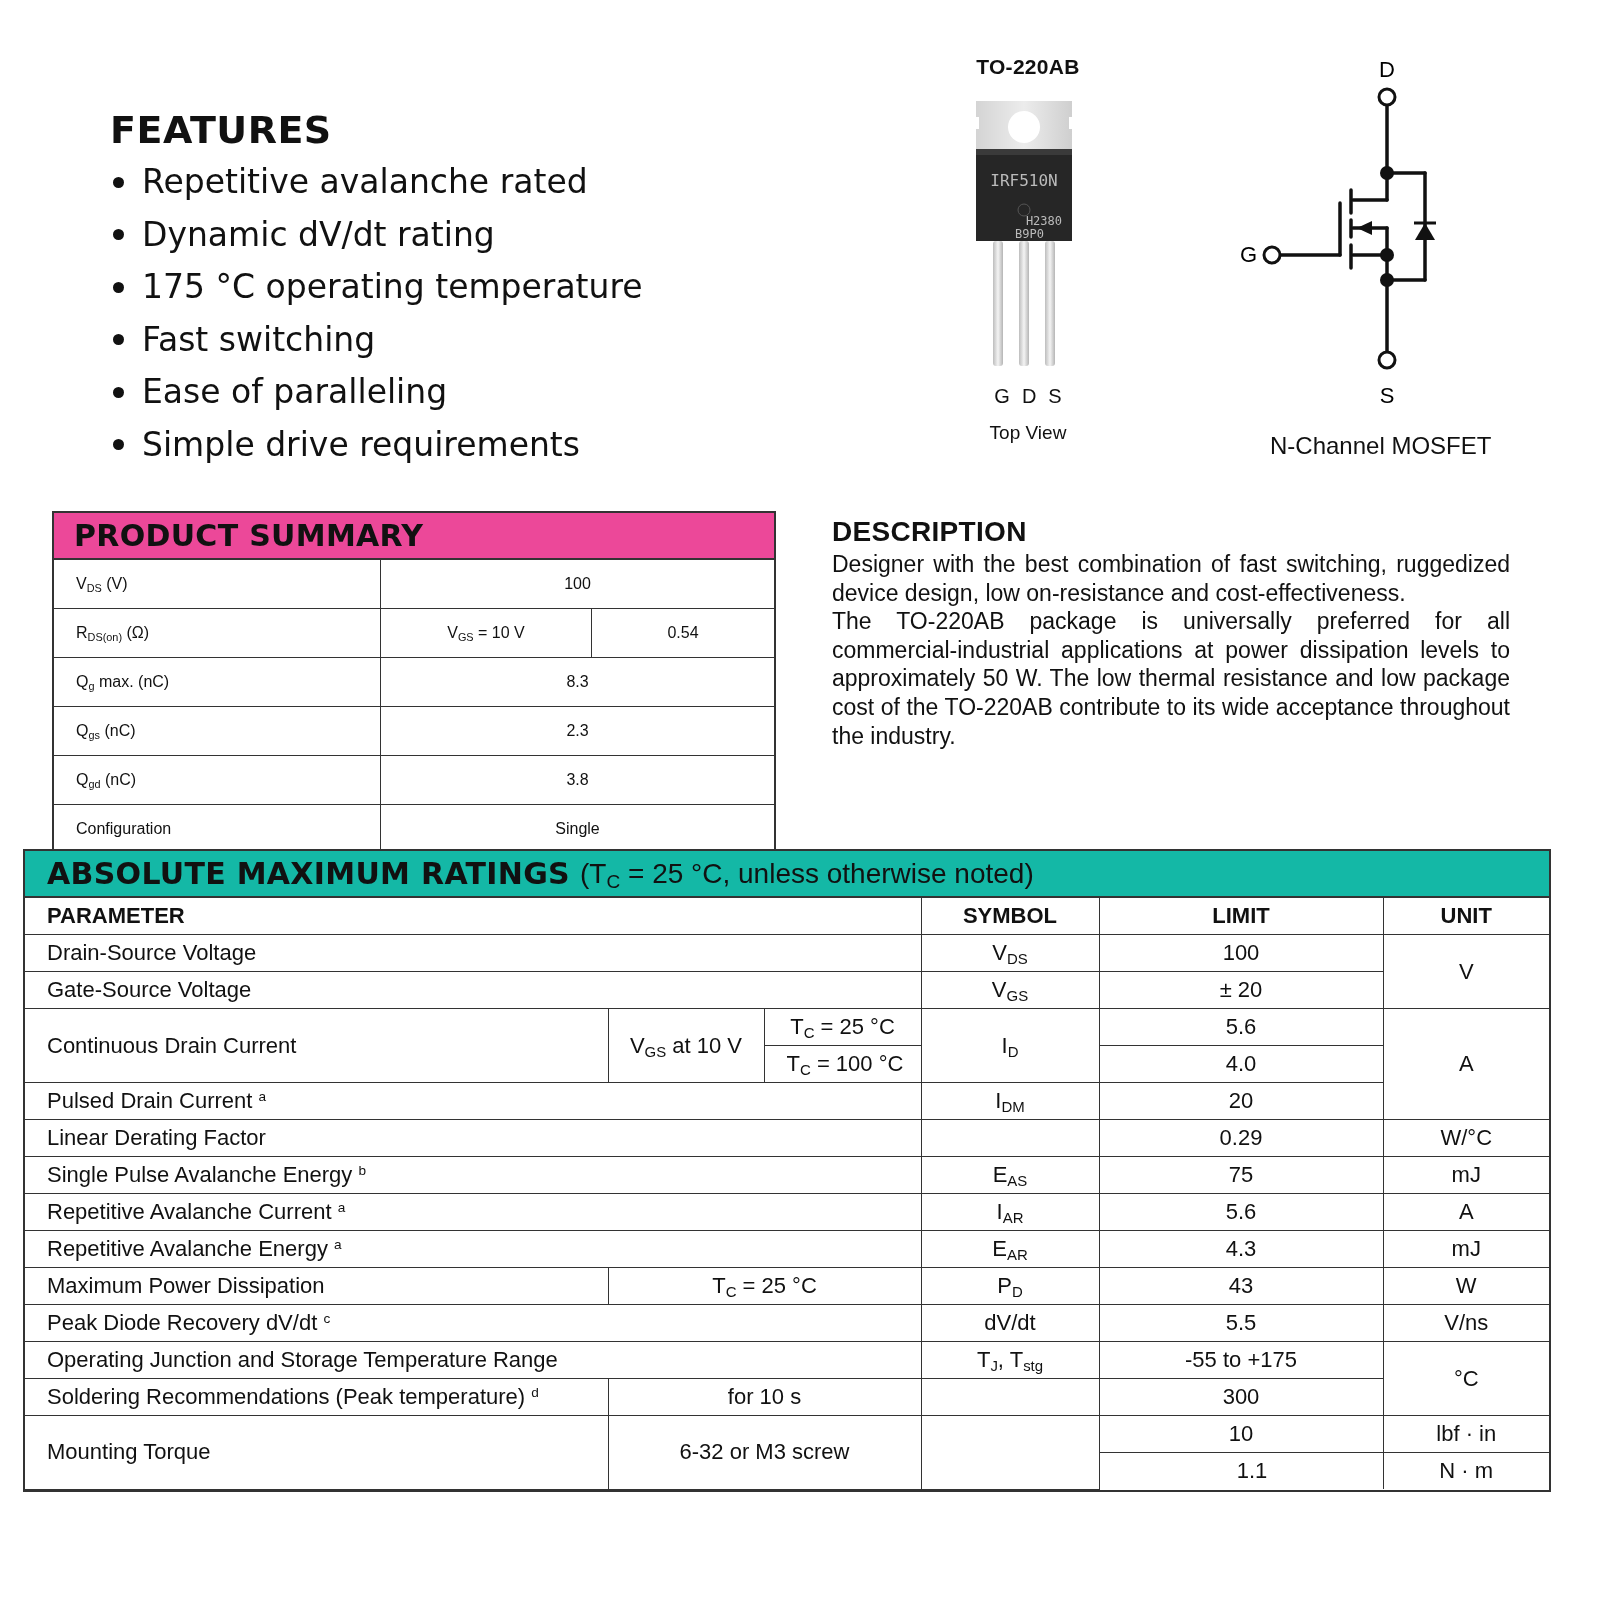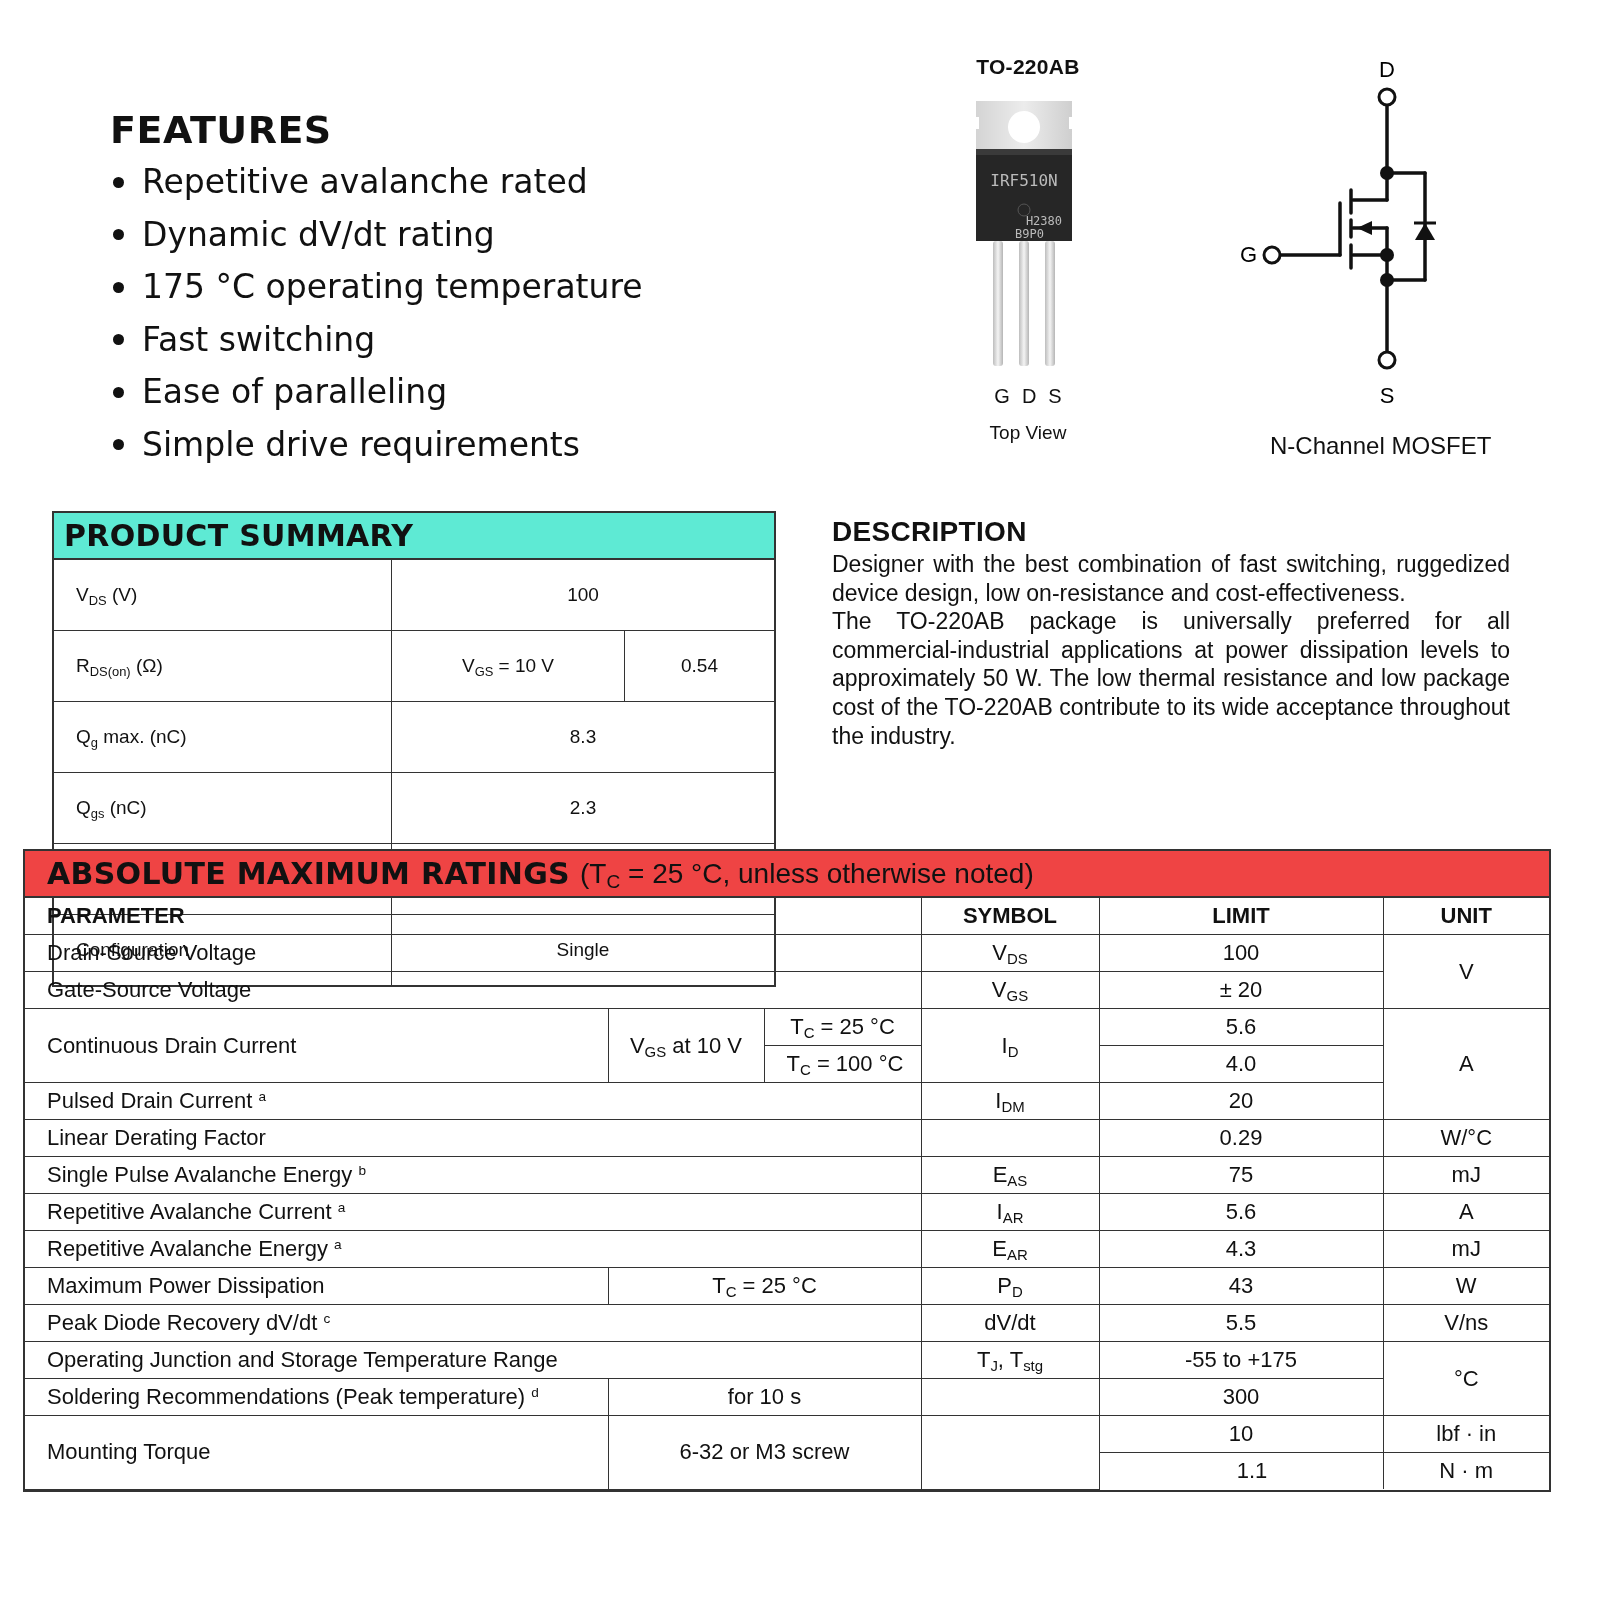--- a/index.html
+++ b/index.html
@@ -23,35 +23,35 @@
   #pins-label { text-align:center; font-size:20px; letter-spacing:12px; margin-top:2px; padding-left:12px; }
   #topview { text-align:center; font-size:19px; margin-top:14px; }
 
   
   #schem { left:1230px; top:55px; width:300px; height:420px; }
   #schem-caption { left:1270px; top:432px; font-size:24px; }
 
   
   #ps { left:52px; top:511px; width:720px; border:2px solid #333; }
   .tbl { border-collapse:collapse; width:100%; }
-  .ps-head { background:#5eead4; height:45px; font-size:30px; font-weight:900; padding-left:10px;
+  .ps-head { background:#ec4899; height:45px; font-size:30px; font-weight:900; padding-left:20px;
              font-family:"DejaVu Sans", sans-serif; display:flex; align-items:center; border-bottom:2px solid #333; letter-spacing:0.3px;}
-  #ps td { border-top:1.5px solid #333; border-left:1.5px solid #333; height:36px; font-size:19px; padding:17px; }
+  #ps td { border-top:1.5px solid #333; border-left:1.5px solid #333; height:36px; font-size:16px; padding:6px; }
   #ps tr:first-child td { border-top:none; }
   #ps td:first-child { border-left:none; padding-left:22px; width:298px; }
   #ps td.c { text-align:center; }
 
   
   #desc { left:832px; top:516px; width:678px; }
   #desc h3 { margin:0 0 2px 0; font-size:28px; font-weight:900; font-family:Liberation Sans, sans-serif; letter-spacing:0.3px;}
   #desc p { margin:0; font-size:23px; line-height:28.6px; text-align:justify; }
 
   
   #amr { left:23px; top:849px; width:1524px; border:2px solid #333; }
-  .amr-head { background:#ef4444; height:45px; font-size:30px; padding-left:22px; display:flex; align-items:center;
+  .amr-head { background:#14b8a6; height:45px; font-size:30px; padding-left:22px; display:flex; align-items:center;
               border-bottom:2px solid #333; }
   .amr-head .bold { font-weight:900; font-family:"DejaVu Sans", sans-serif; letter-spacing:0.3px;}
   .amr-head .note { font-size:28px; margin-left:10px; }
   #amr table { border-collapse:collapse; width:100%; table-layout:fixed; }
   #amr td { border:1.5px solid #333; height:36px; font-size:22px; padding:0; text-align:center; }
   #amr tr td:first-child { text-align:left; padding-left:22px; }
   #amr tr:first-child td { border-top:none; }
   #amr td.nol { border-left:none; }
   #amr td.nor { border-right:none; }
   #amr td.hd { font-weight:bold; font-size:22px; }

